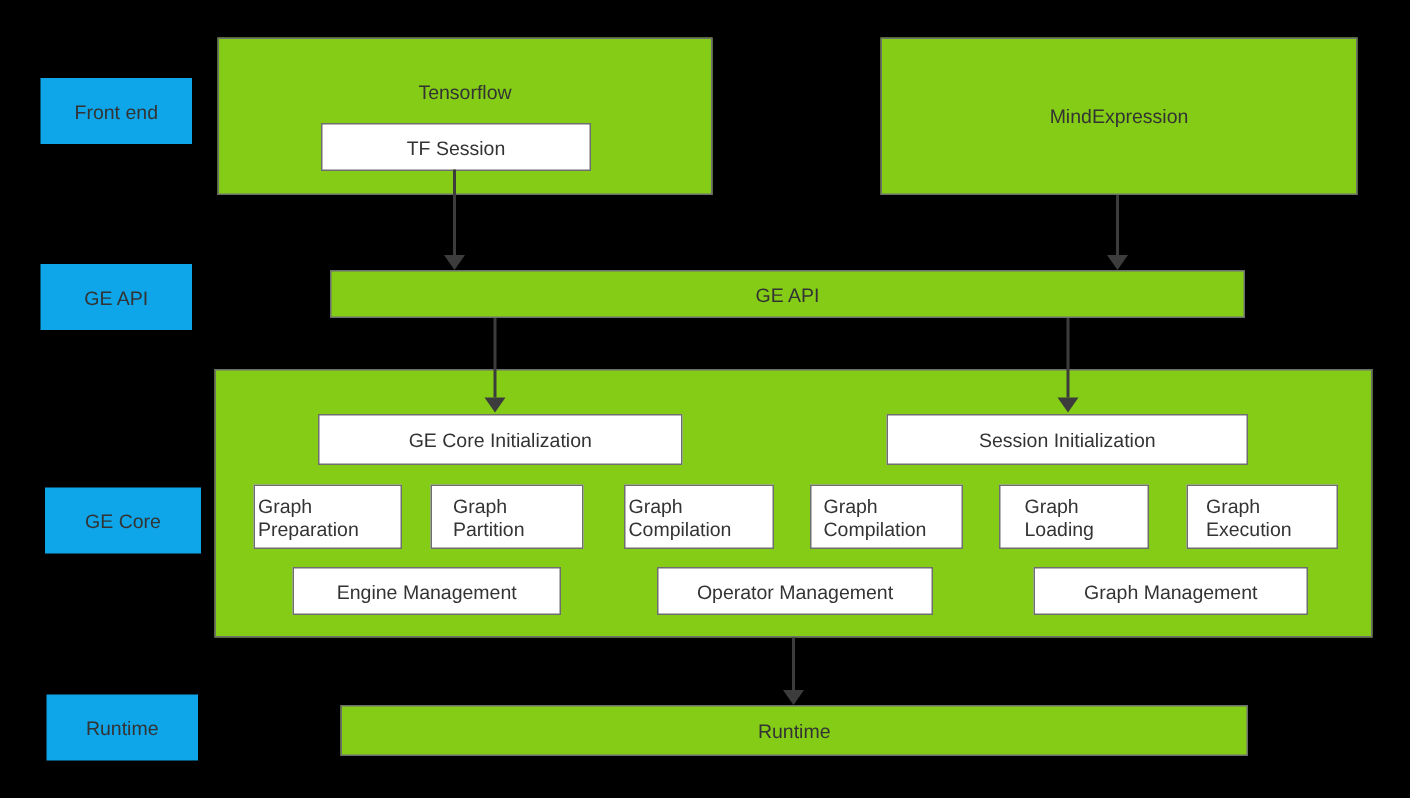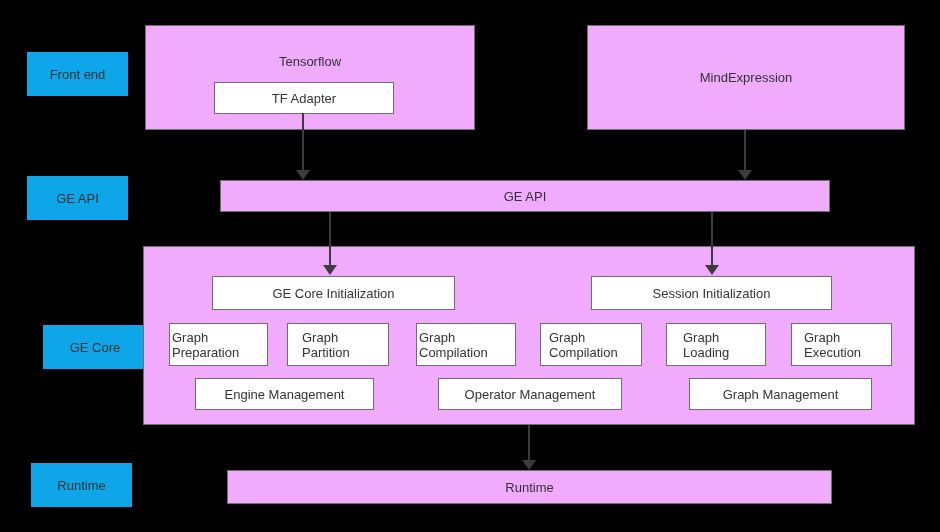--- a/index.html
+++ b/index.html
@@ -16,21 +16,21 @@
     position: absolute;
     background: #0ea5e9;
     display: flex;
     align-items: center;
     justify-content: center;
     font-size: 13px;
     color: #333;
   }
   .box {
     position: absolute;
-    background: #f0abfc;
+    background: #84cc16;
     border: 1px solid #6e6e6e;
     color: #333;
     font-size: 13px;
   }
   .center-flex {
     display: flex;
     align-items: center;
     justify-content: center;
     text-align: center;
   }
@@ -74,26 +74,26 @@
     border-top: 10px solid #3c3c3c;
   }
 </style>
 </head>
 <body>
 
 <div class="canvas">
 
   <div class="side-label" style="left:27px; top:52px; width:101px; height:44px;">Front end</div>
   <div class="side-label" style="left:27px; top:176px; width:101px; height:44px;">GE API</div>
-  <div class="side-label" style="left:43px; top:325px; width:104px; height:44px;">GE Core</div>
+  <div class="side-label" style="left:30px; top:325px; width:104px; height:44px;">GE Core</div>
   <div class="side-label" style="left:31px; top:463px; width:101px; height:44px;">Runtime</div>
 
   <div class="box" style="left:145px; top:25px; width:330px; height:105px;">
     <div class="tensorflow-title">Tensorflow</div>
-    <div class="inner-box" style="left:68px; top:56px; width:180px; height:32px;">TF Adapter</div>
+    <div class="inner-box" style="left:68px; top:56px; width:180px; height:32px;">TF Session</div>
   </div>
 
   <div class="box center-flex" style="left:587px; top:25px; width:318px; height:105px;">MindExpression</div>
 
   <div class="box center-flex" style="left:220px; top:180px; width:610px; height:32px;">GE API</div>
 
   <div class="box" style="left:143px; top:246px; width:772px; height:179px;">
 
     <div class="inner-box" style="left:68px; top:29px; width:243px; height:34px;">GE Core Initialization</div>
     <div class="inner-box" style="left:447px; top:29px; width:241px; height:34px;">Session Initialization</div>

